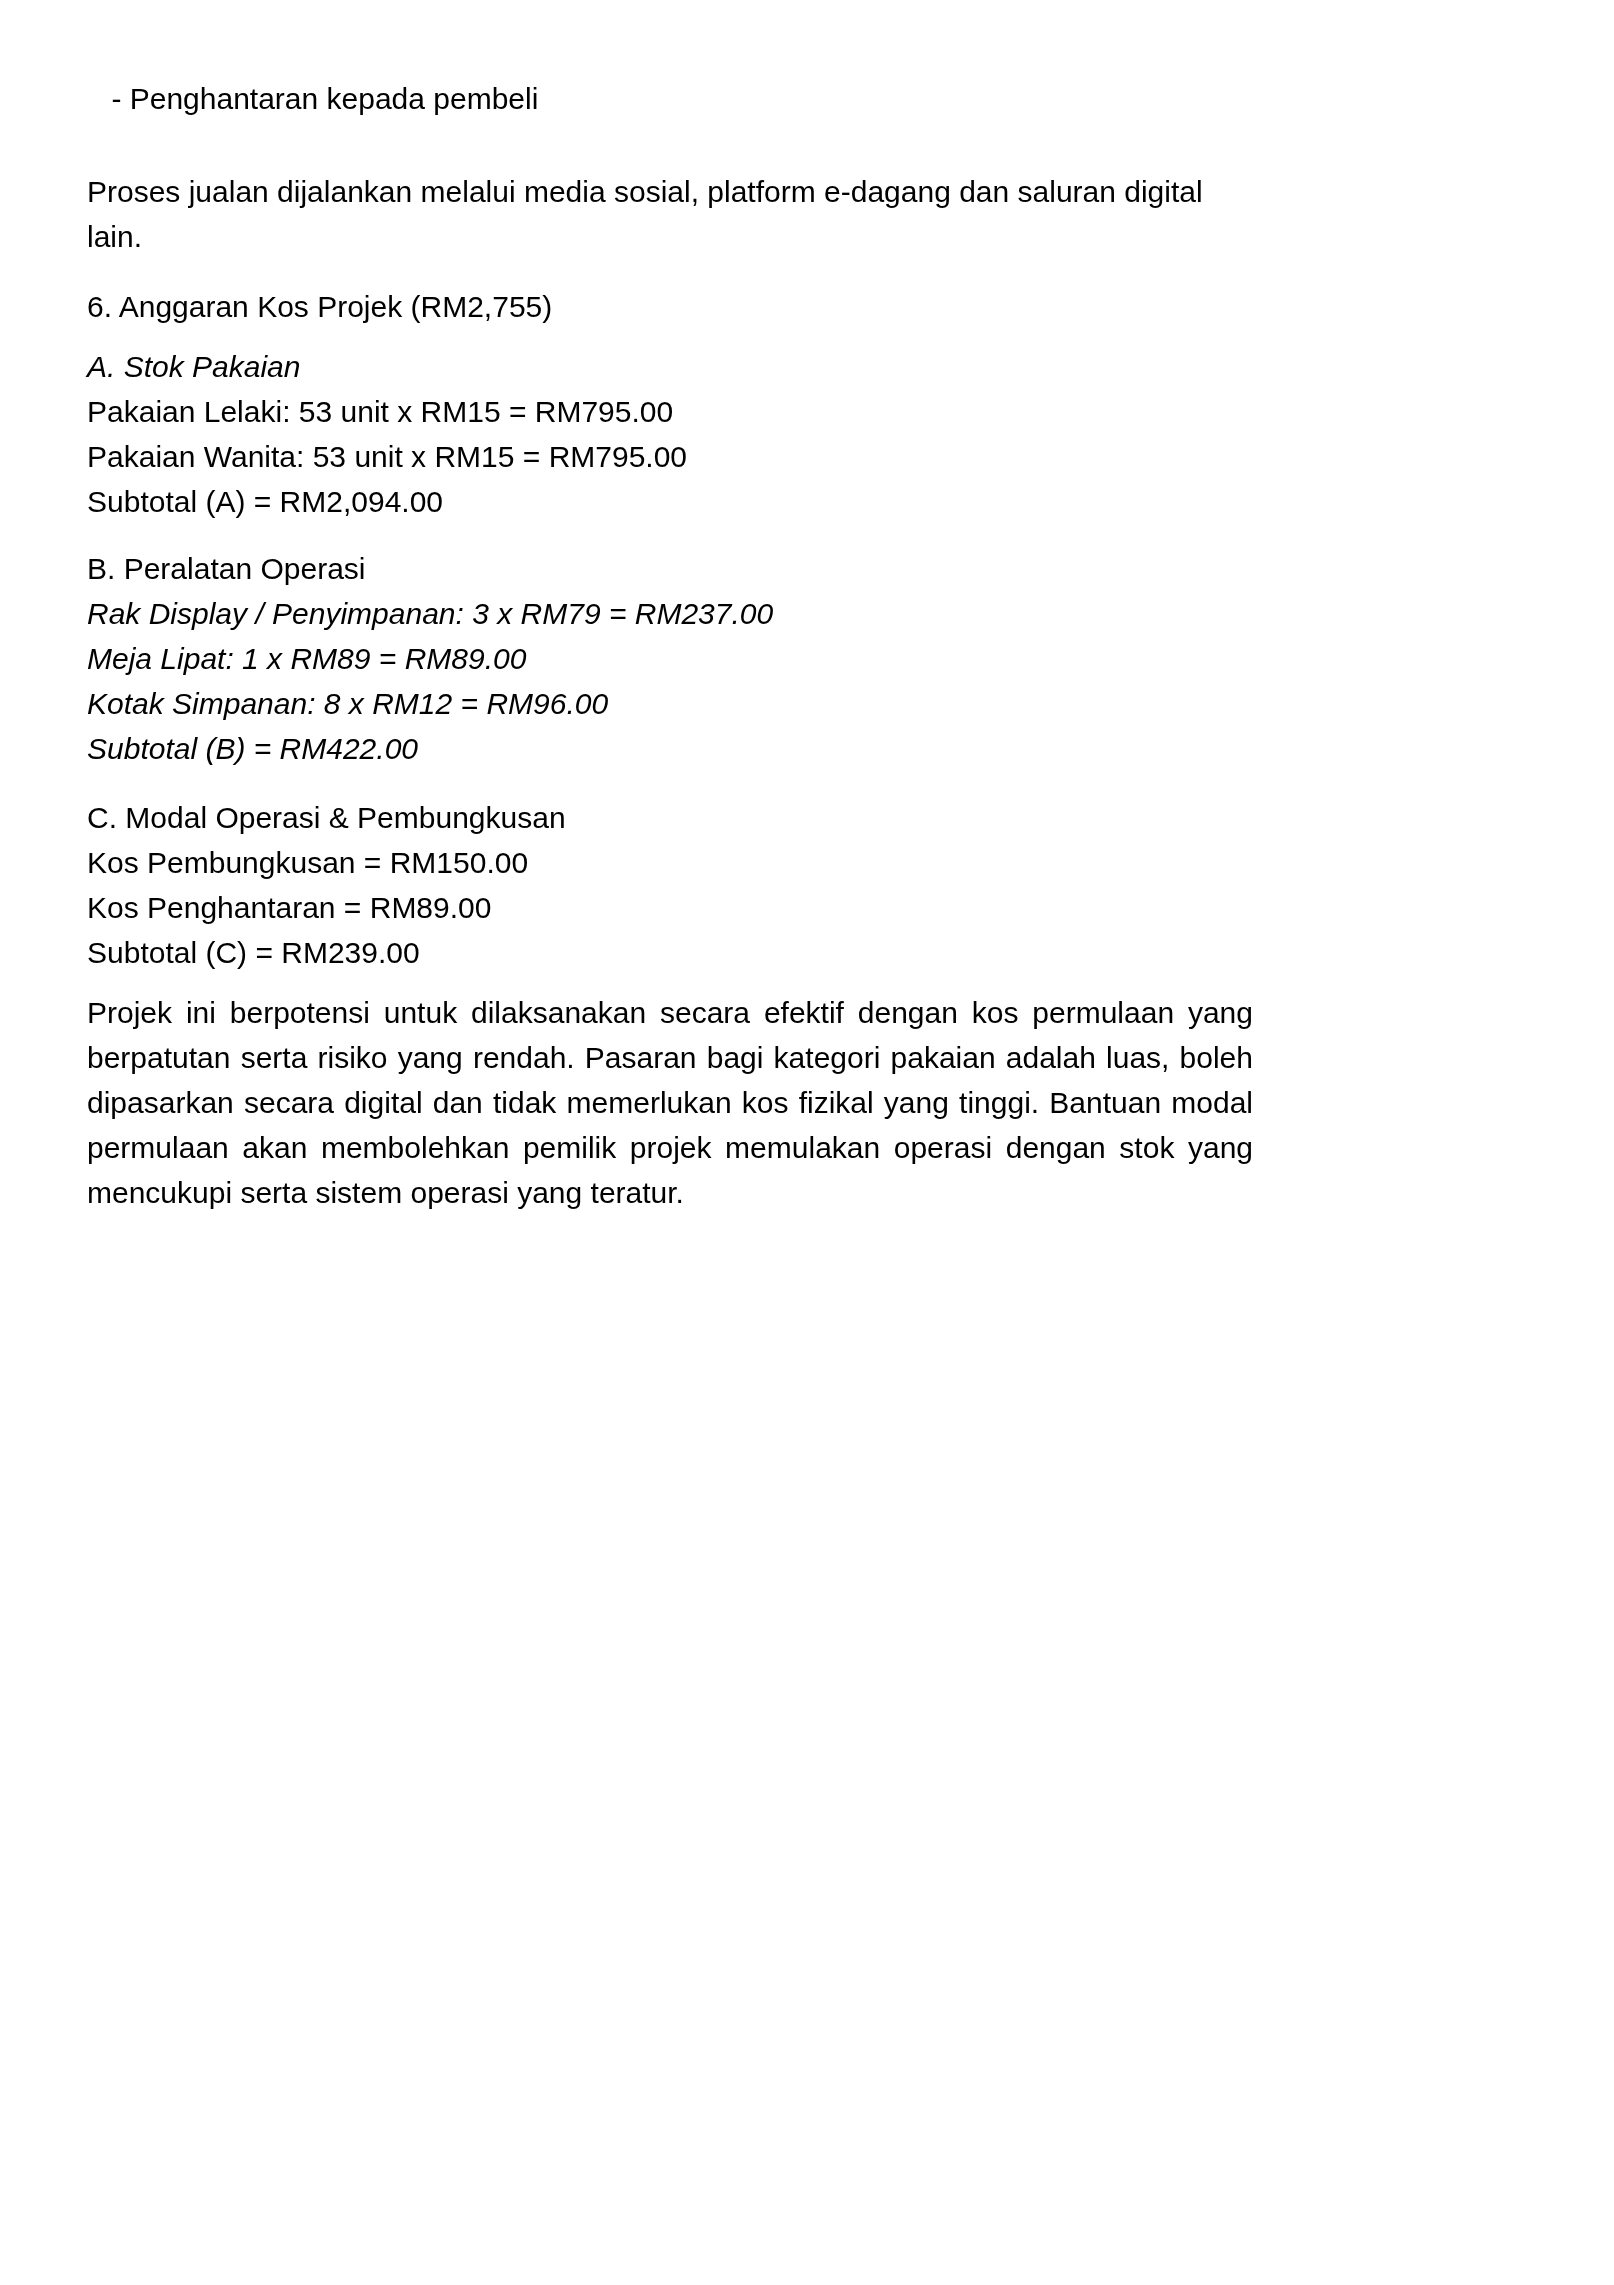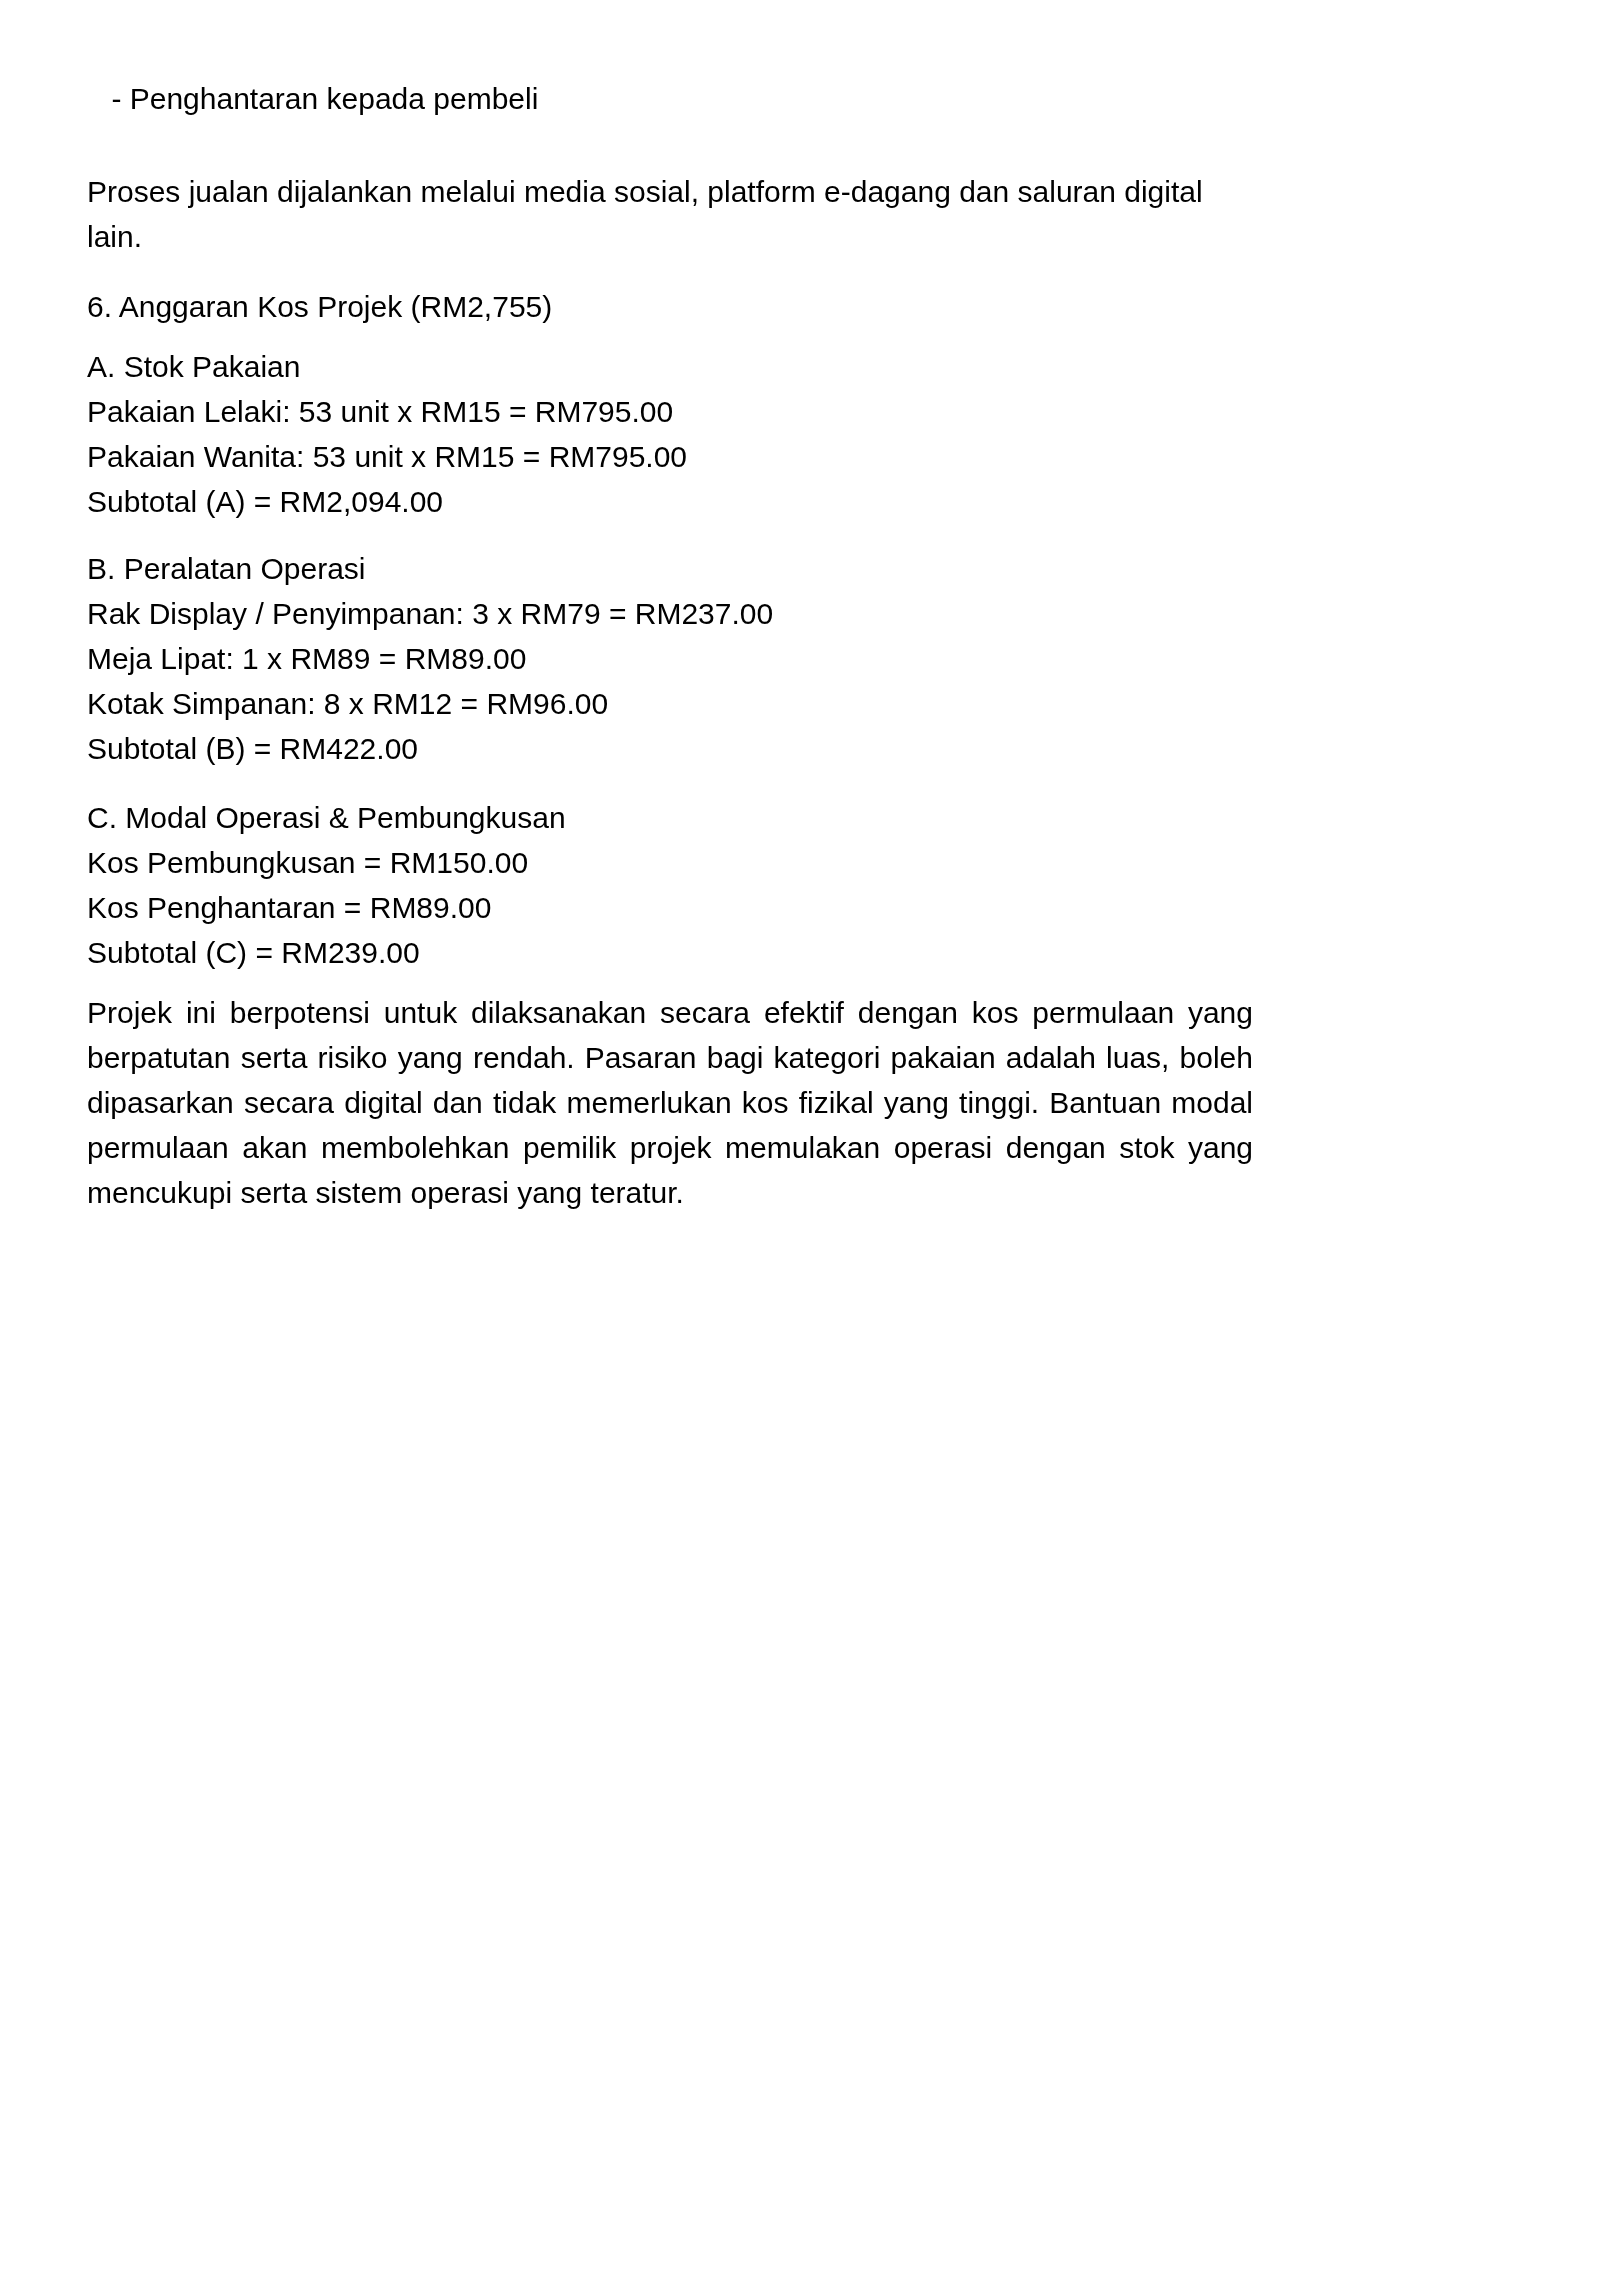--- a/index.html
+++ b/index.html
@@ -37,24 +37,24 @@
   }
   .b-heading, .b-bold { font-weight: 700; }
   .b-indented { padding-left: 24.4px !important; }
   .b-justified { text-align: justify; }
   .line { margin: 0; padding: 0; }
 
   
   .doc > :nth-child(1)  { margin-top: 0; }
   .doc > :nth-child(2)  { margin-top: 48px; }
   .doc > :nth-child(3)  { margin-top: 25px; }
-  .doc > :nth-child(4)  { margin-top: 14.5px; }
+  .doc > :nth-child(4)  { margin-top: 14.5px; font-style: italic; }
   .doc > :nth-child(5)  { margin-top: 17px; }
   .doc > :nth-child(6)  { margin-top: 22px; }
-  .doc > :nth-child(7)  { margin-top: 11.8px; }
+  .doc > :nth-child(7)  { margin-top: 11.8px; font-style: italic; }
   .doc > :nth-child(8)  { margin-top: 24.4px; }
   .doc > :nth-child(9)  { margin-top: 11.8px; }
   .doc > :nth-child(10) { margin-top: 15.4px; }
   .doc > :nth-child(11) { margin-top: 33px; }
   .doc > :nth-child(12) { margin-top: 22px; text-decoration: underline; }
 </style>
 </head>
 <body>
 
 <div class="page">

